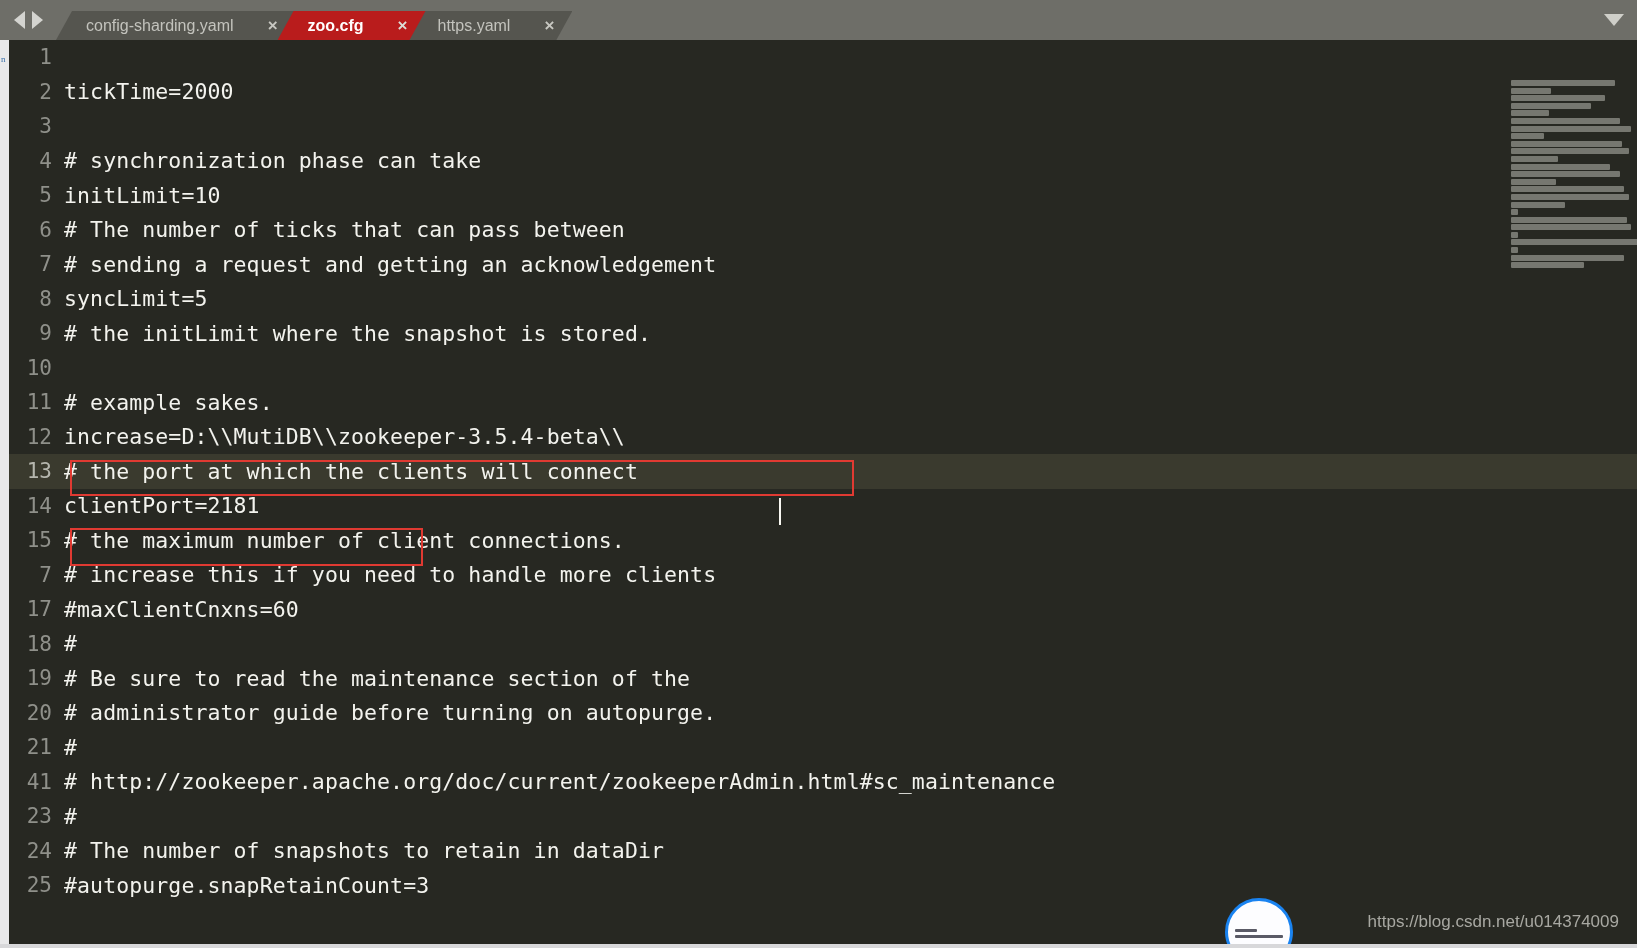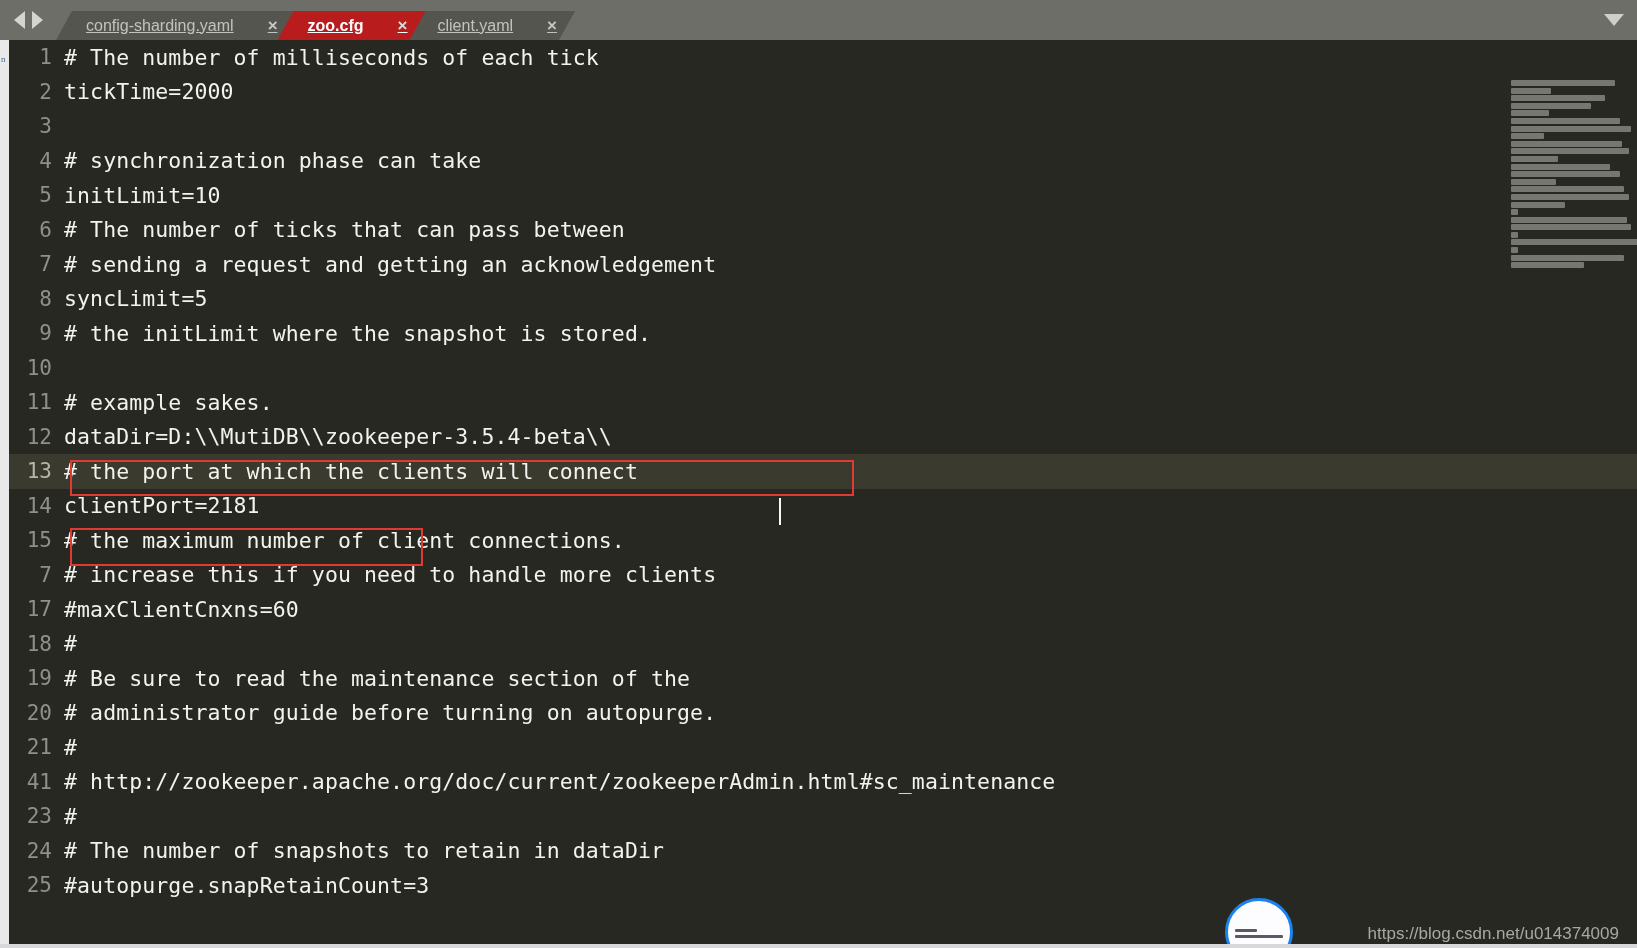--- a/index.html
+++ b/index.html
@@ -55,21 +55,20 @@
     height: 29px;
     box-sizing: border-box;
     display: flex;
     align-items: center;
     padding: 0 18px 0 30px;
     margin-right: -18px;
     font-size: 16px;
     white-space: nowrap;
     -webkit-clip-path: polygon(16px 0, 100% 0, calc(100% - 16px) 100%, 0 100%);
     clip-path: polygon(16px 0, 100% 0, calc(100% - 16px) 100%, 0 100%);
-    text-decoration: underline;
   }
   .tab.inactive {
     background: #55554f;
     color: #c3c3bd;
   }
   .tab.active {
     background: #b91c1c;
     color: #ffffff;
     font-weight: bold;
     z-index: 5;
@@ -198,21 +197,21 @@
     background: #8d8e86;
     opacity: .78;
     margin-bottom: 1.6px;
     border-radius: 1px;
   }
 
   
   #watermark {
     position: absolute;
     right: 18px;
-    bottom: 4px;
+    bottom: 16px;
     color: #a8a8a2;
     font-size: 17px;
     font-family: "Liberation Sans", sans-serif;
     z-index: 10;
     text-align: center;
   }
   #wm-badge {
     position: absolute;
     left: 1216px;
     bottom: -18px;
@@ -261,41 +260,40 @@
       <span class="tab-label">config-sharding.yaml</span>
       <span class="tab-close">×</span>
     </div>
 
     <div class="tab active">
       <span class="tab-label">zoo.cfg</span>
       <span class="tab-close">×</span>
     </div>
 
     <div class="tab inactive">
-      <span class="tab-label">client.yaml</span>
+      <span class="tab-label">https.yaml</span>
       <span class="tab-close">×</span>
     </div>
 
   </div>
 
   <div id="tabbar-overflow">
     <span class="caret"></span>
   </div>
 </div>
 
 <div id="left-strip">
   <span id="left-strip-mark">n</span>
 </div>
 
 <div id="editor">
 
   <div id="code-area">
       <div class="code-line">
         <span class="ln">1</span>
-        <span class="ltext"># The number of milliseconds of each tick</span>
       </div>
       <div class="code-line">
         <span class="ln">2</span>
         <span class="ltext">tickTime=2000</span>
       </div>
       <div class="code-line">
         <span class="ln">3</span>
       </div>
       <div class="code-line">
         <span class="ln">4</span>
@@ -323,21 +321,21 @@
       </div>
       <div class="code-line">
         <span class="ln">10</span>
       </div>
       <div class="code-line">
         <span class="ln">11</span>
         <span class="ltext"># example sakes.</span>
       </div>
       <div class="code-line">
         <span class="ln">12</span>
-        <span class="ltext">dataDir=D:\\MutiDB\\zookeeper-3.5.4-beta\\</span>
+        <span class="ltext">increase=D:\\MutiDB\\zookeeper-3.5.4-beta\\</span>
       </div>
       <div class="code-line current">
         <span class="ln">13</span>
         <span class="ltext"># the port at which the clients will connect</span>
       </div>
       <div class="code-line">
         <span class="ln">14</span>
         <span class="ltext">clientPort=2181</span>
       </div>
       <div class="code-line">

